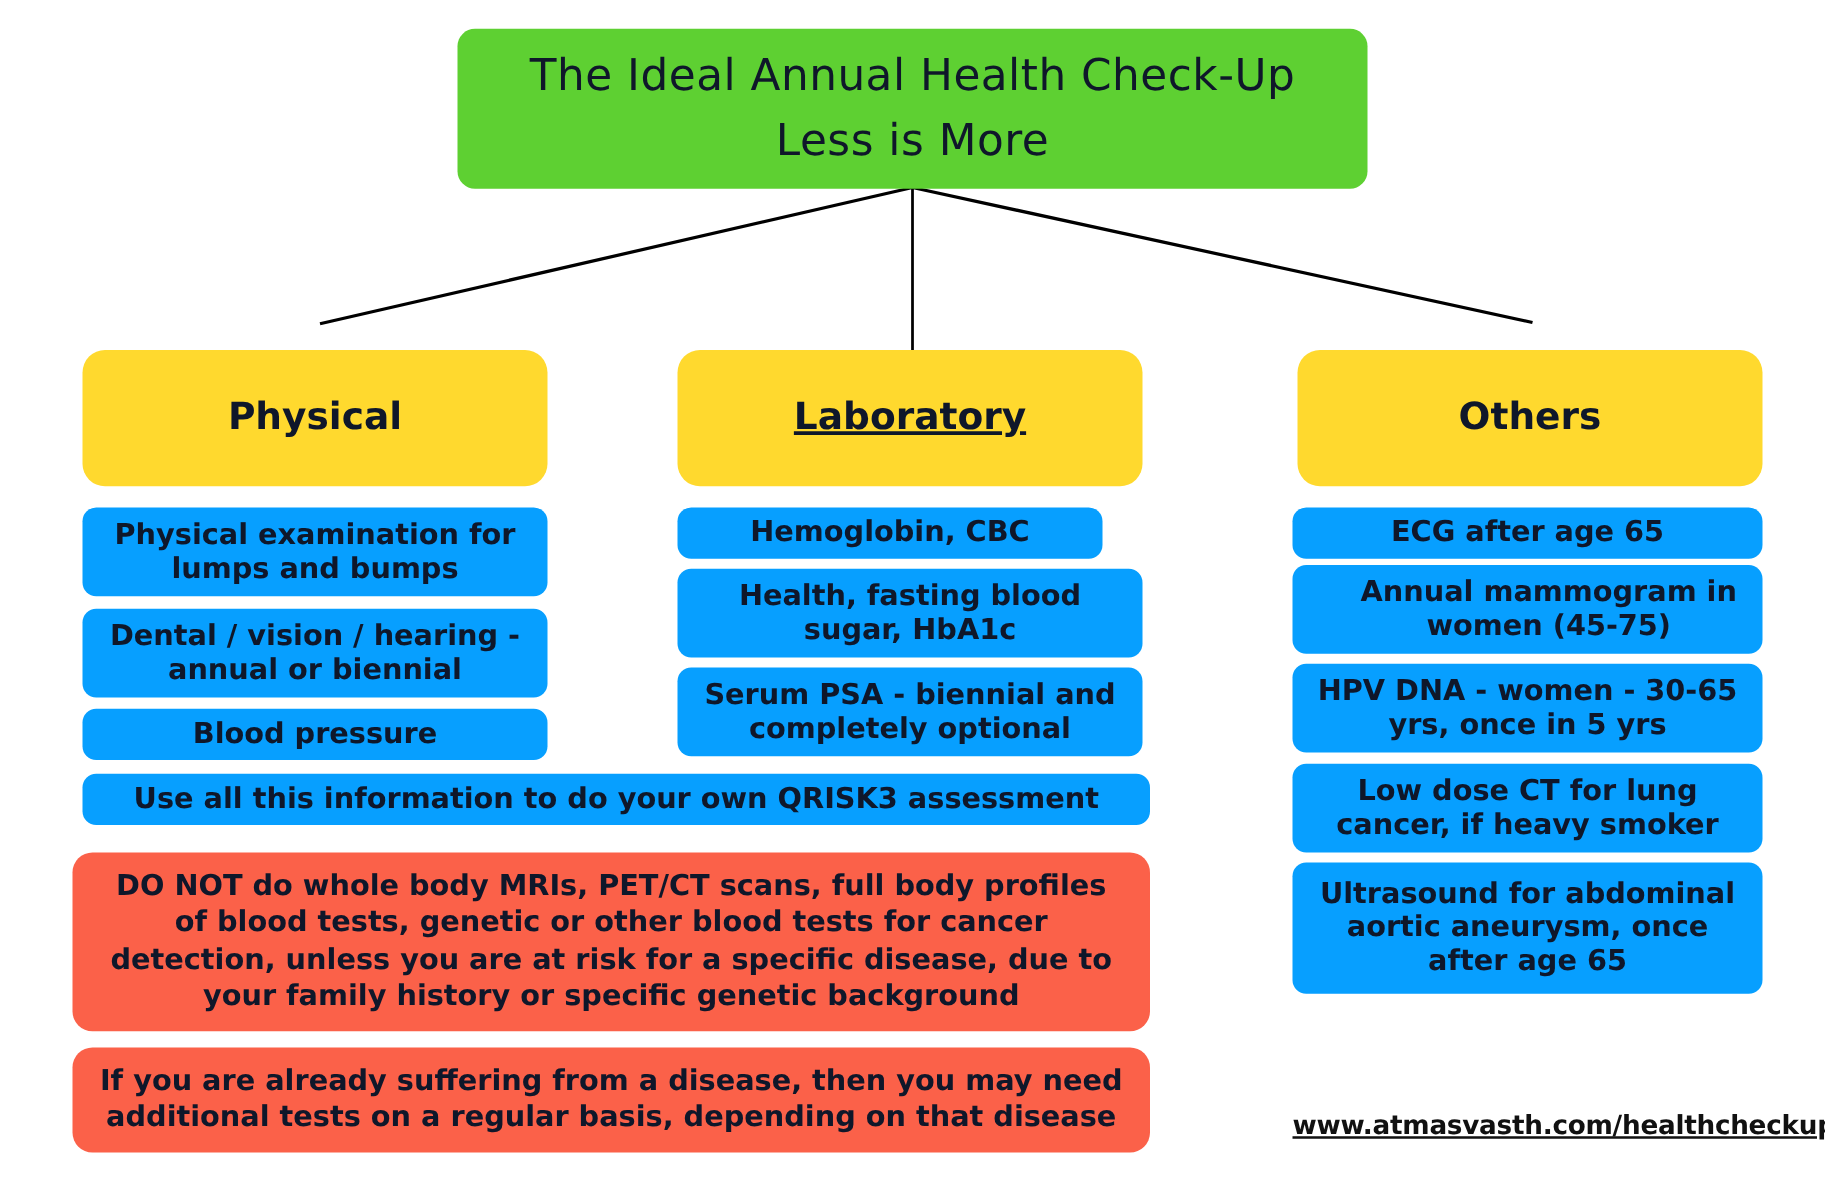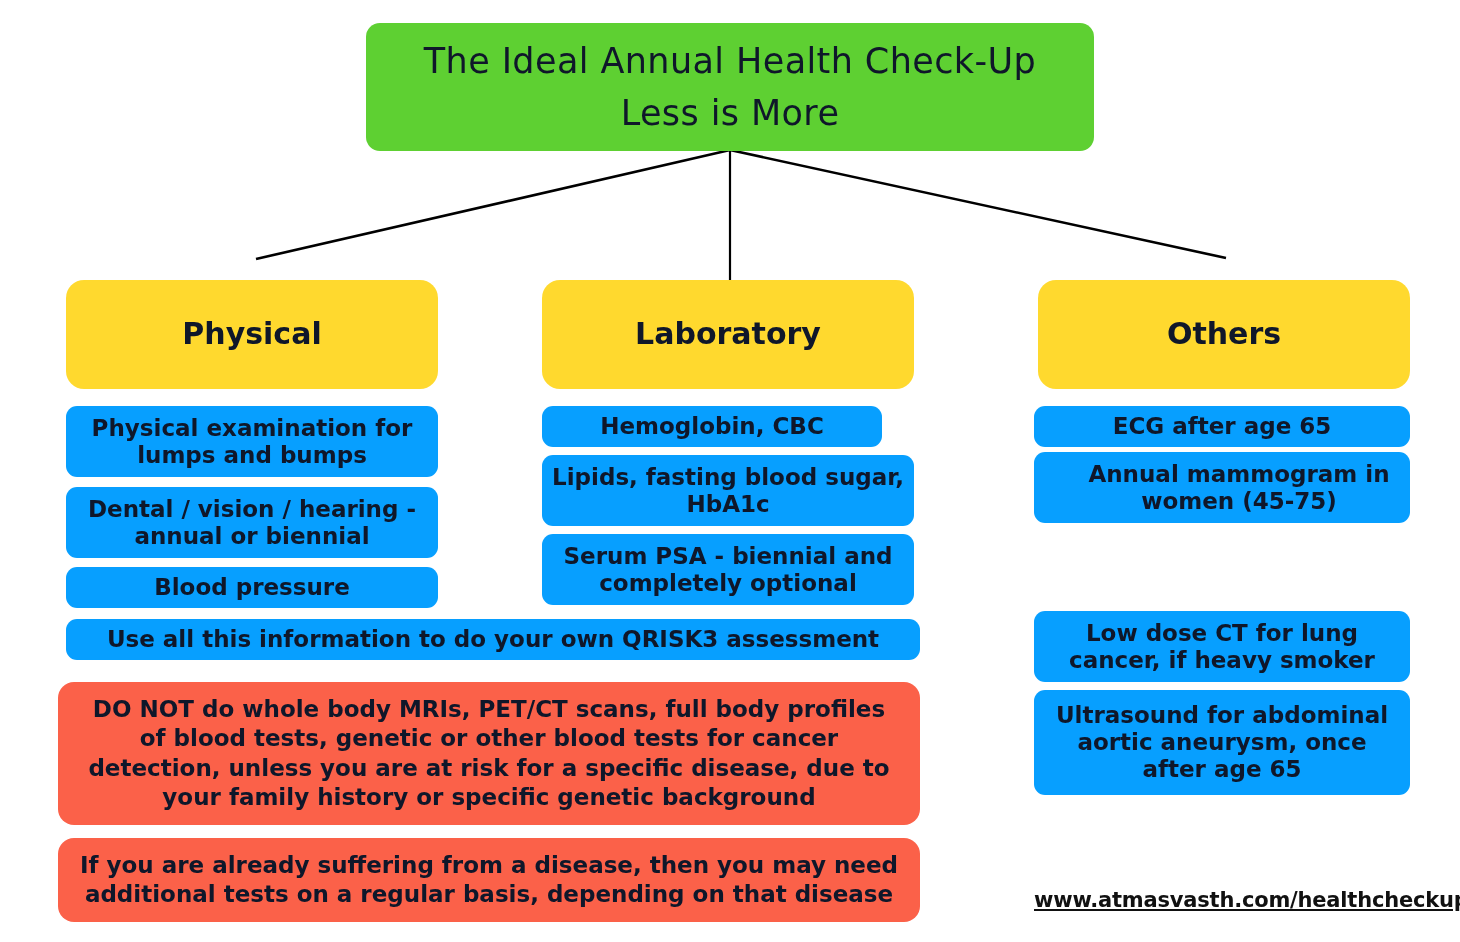--- a/index.html
+++ b/index.html
@@ -103,40 +103,41 @@
     <line x1="730" y1="150" x2="256" y2="259" stroke="#000000" stroke-width="2.6"></line>
     <line x1="730" y1="150" x2="1226" y2="258" stroke="#000000" stroke-width="2.6"></line>
     <line x1="730" y1="150" x2="730" y2="280" stroke="#000000" stroke-width="2.2"></line>
   </svg>
 
   <div class="box title-box" style="left:366px; top:23px; width:728px; height:128px;">The Ideal Annual Health Check-Up
 Less is More</div>
 
   <div class="box cat-box" style="left:66px; top:280px; width:372px; height:109px;">Physical</div>
 
-  <div class="box cat-box" style="left:542px; top:280px; width:372px; height:109px;">Laboratory</div>
+  <div class="box cat-box" style="left:542px; top:280px; width:372px; height:109px;text-decoration:underline;">Laboratory</div>
 
   <div class="box cat-box" style="left:1038px; top:280px; width:372px; height:109px;">Others</div>
 
   <div class="box item-box" style="left:66px; top:487px; width:372px; height:71px;">Dental / vision / hearing - annual or biennial</div>
 
   <div class="box item-box" style="left:66px; top:406px; width:372px; height:71px;">Physical examination for lumps and bumps</div>
 
   <div class="box item-box" style="left:66px; top:567px; width:372px; height:41px;">Blood pressure</div>
 
   <div class="box item-box" style="left:542px; top:406px; width:340px; height:41px;">Hemoglobin, CBC</div>
 
-  <div class="box item-box" style="left:542px; top:455px; width:372px; height:71px;">Lipids, fasting blood sugar, HbA1c</div>
+  <div class="box item-box" style="left:542px; top:455px; width:372px; height:71px;">Health, fasting blood sugar, HbA1c</div>
 
   <div class="box item-box" style="left:542px; top:534px; width:372px; height:71px;">Serum PSA - biennial and completely optional</div>
 
   <div class="box item-box" style="left:1034px; top:406px; width:376px; height:41px;">ECG after age 65</div>
 
   <div class="box item-box" style="left:1034px; top:452px; width:376px; height:71px;padding-left:44px;">Annual mammogram  in women (45-75)</div>
 
+  <div class="box item-box" style="left:1034px; top:531px; width:376px; height:71px;">HPV DNA - women - 30-65 yrs, once in 5 yrs</div>
 
   <div class="box item-box" style="left:1034px; top:611px; width:376px; height:71px;">Low dose CT for lung cancer, if heavy smoker</div>
 
   <div class="box item-box" style="left:1034px; top:690px; width:376px; height:105px;">Ultrasound for abdominal aortic aneurysm, once after age 65</div>
 
 
   <div class="box wide-box" style="left:66px; top:619px; width:854px; height:41px;">Use all this information to do your own QRISK3 assessment</div>
 
   <div class="box warn-box" style="left:58px; top:682px; width:862px; height:143px; padding:4px 18px;">DO NOT do whole body MRIs, PET/CT scans, full body profiles of blood tests, genetic or other blood tests for cancer detection, unless you are at risk for a specific disease, due to your family history or specific genetic background</div>
 

